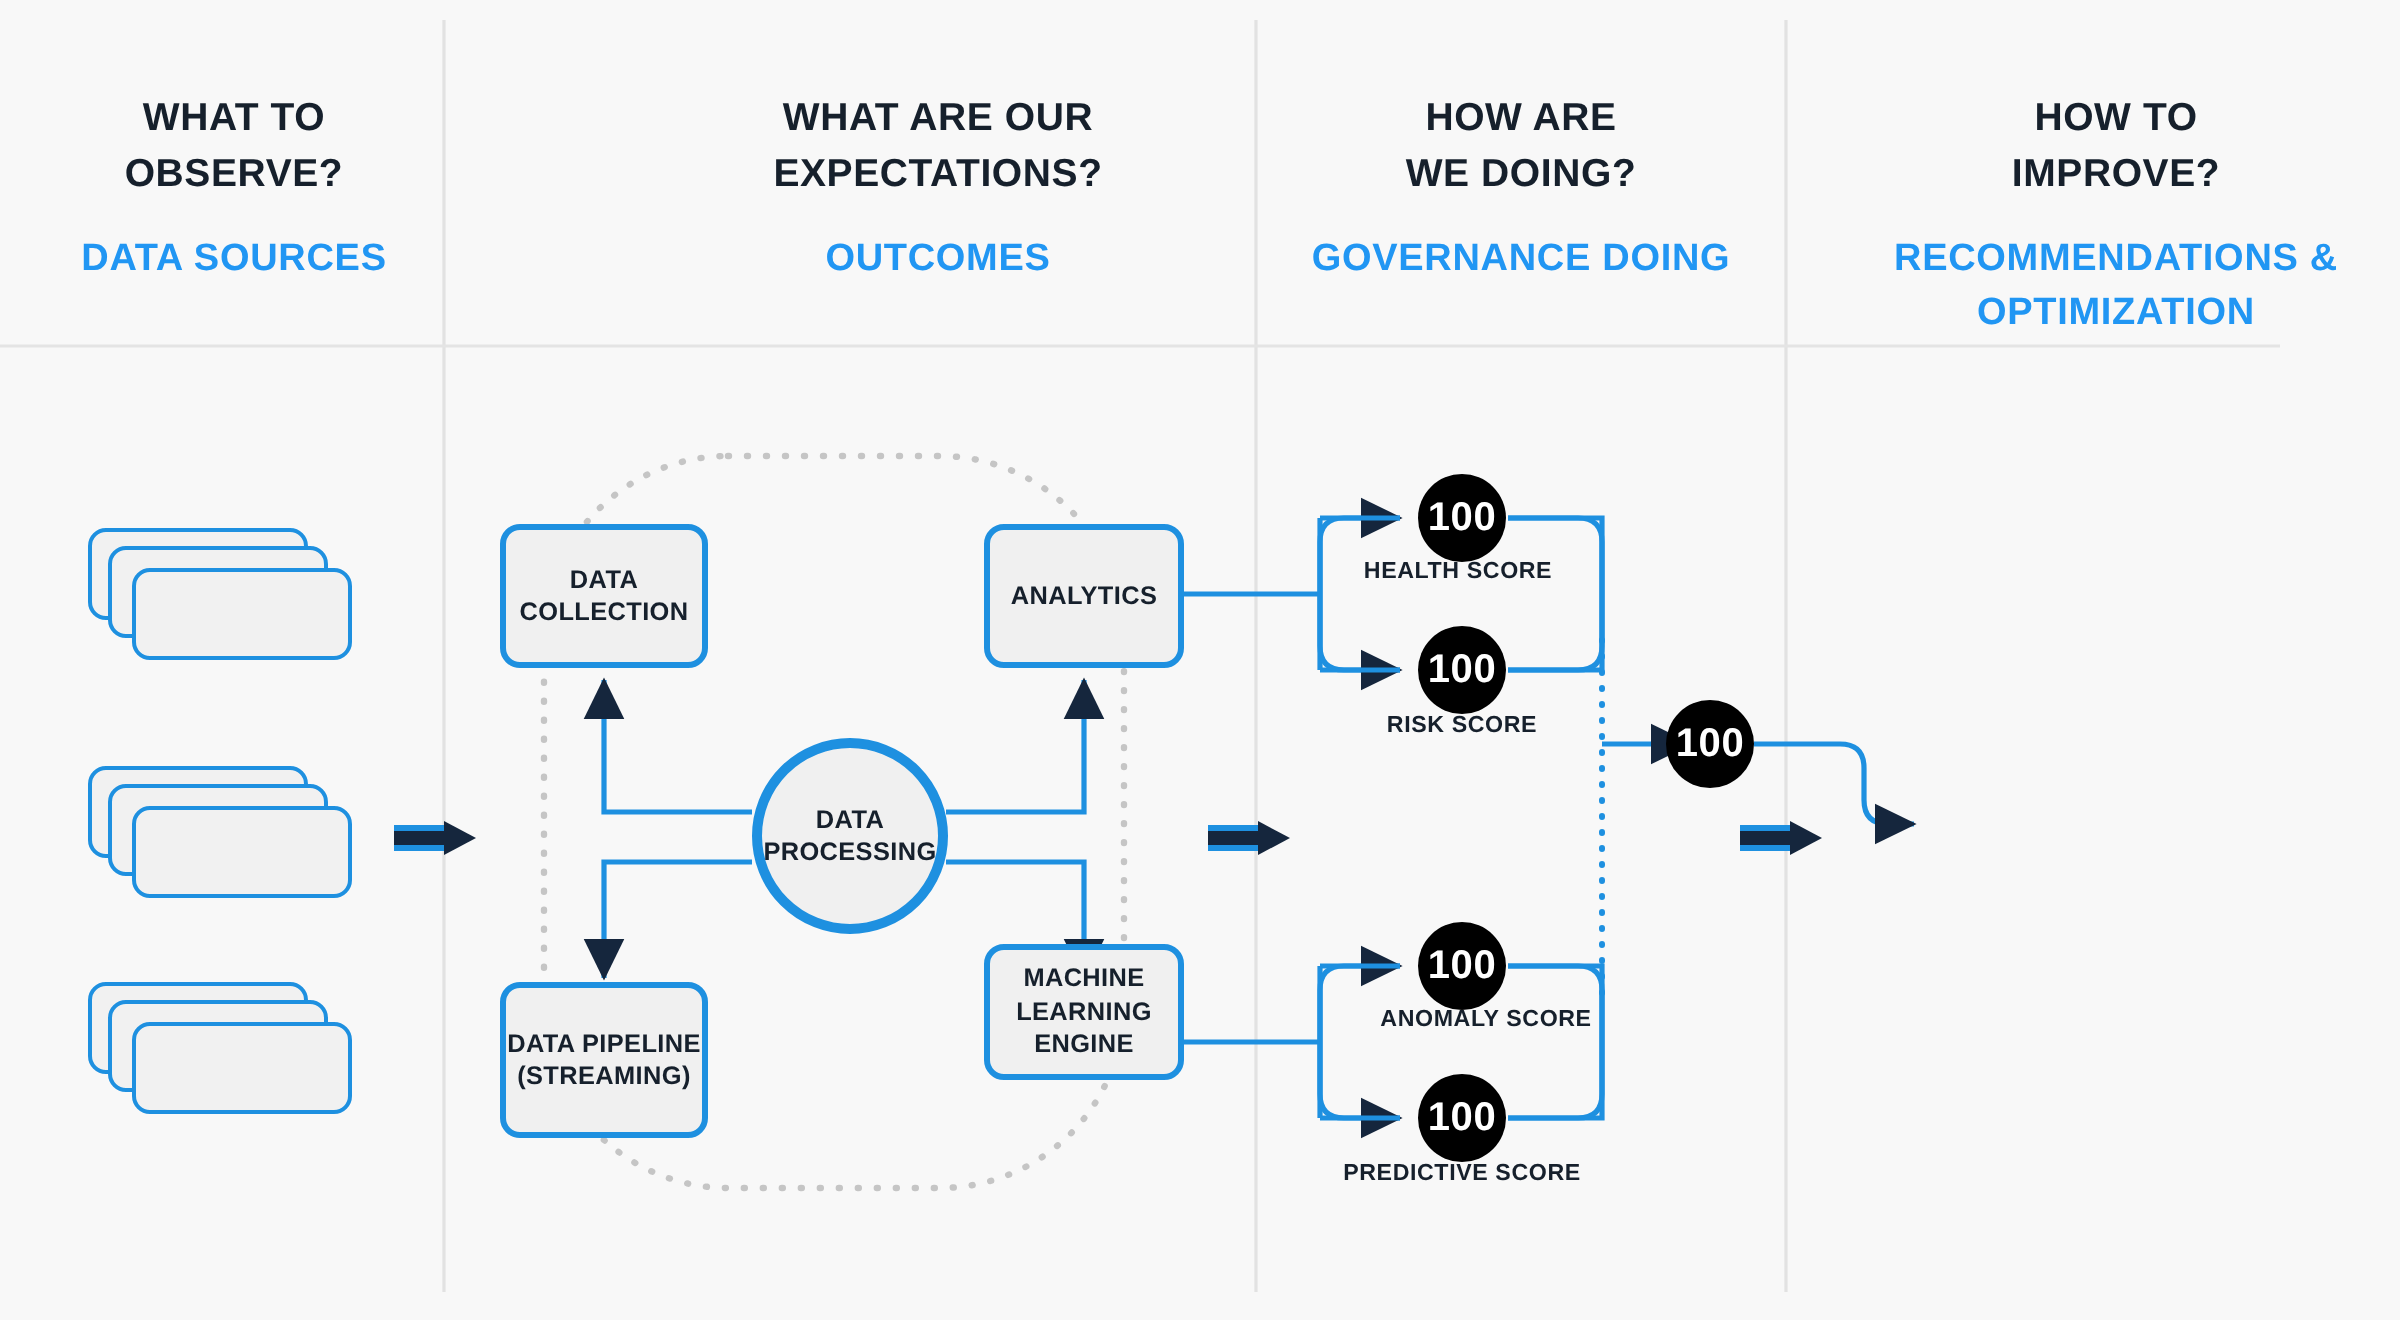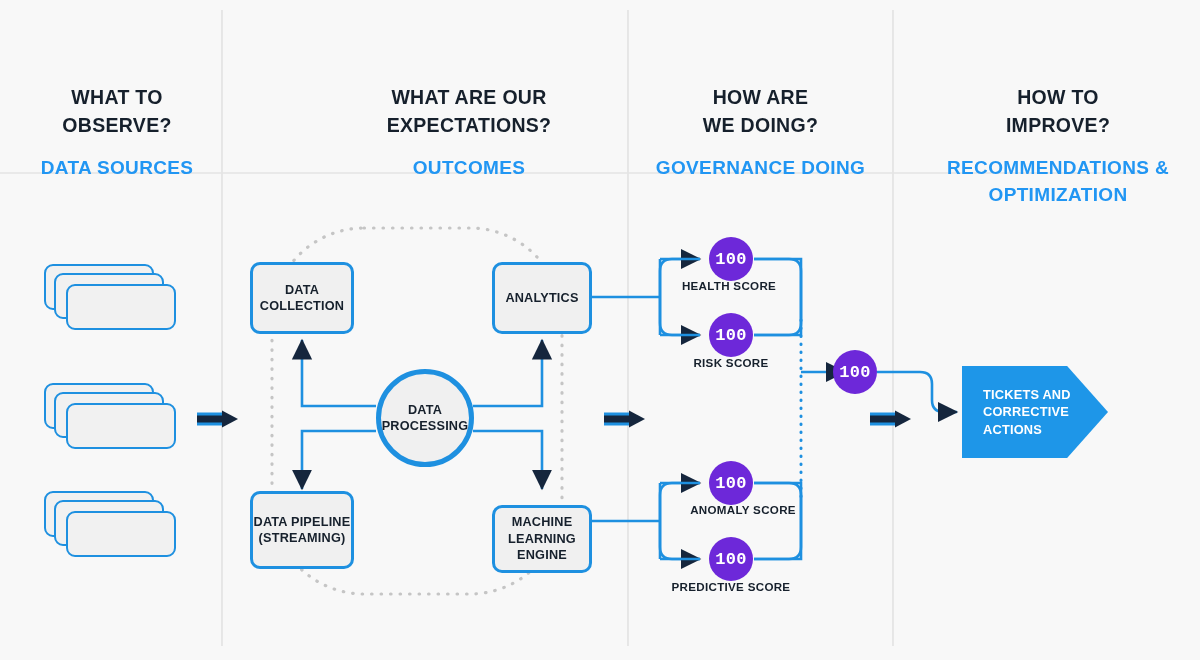--- a/index.html
+++ b/index.html
@@ -23,21 +23,20 @@
     inset: 0;
     width: 1200px;
     height: 660px;
     pointer-events: none;
   }
 
   
   .col-header {
     position: absolute;
     text-align: center;
-    margin-top: 38px;
   }
   .col-title {
     font-size: 19.5px;
     font-weight: bold;
     color: #16202c;
     letter-spacing: 0.3px;
     line-height: 1.42;
     white-space: pre-line;
   }
   .col-sub {
@@ -107,29 +106,28 @@
     white-space: pre-line;
   }
 
   
   .score-node { position: absolute; }
   .score-circle {
     position: absolute;
     width: 44px;
     height: 44px;
     border-radius: 50%;
-    background: #6d28d9;
+    background: #000000;
     color: #ffffff;
     display: flex;
     align-items: center;
     justify-content: center;
-    font-size: 17px;
+    font-size: 20px;
     font-weight: bold;
     letter-spacing: 0.3px;
-    font-family: Liberation Mono, monospace;
   }
   .score-label {
     position: absolute;
     font-size: 11.6px;
     font-weight: bold;
     color: #16202c;
     letter-spacing: 0.3px;
     white-space: nowrap;
     text-align: center;
   }
@@ -283,21 +281,21 @@
 COLLECTION</div>
 
   <div class="pbox" style="left:492px; top:262px; width:100px; height:72px;">ANALYTICS</div>
 
   <div class="pcircle" style="left:376px; top:369px;">DATA
 PROCESSING</div>
 
   <div class="pbox" style="left:250px; top:491px; width:104px; height:78px;">DATA PIPELINE
 (STREAMING)</div>
 
-  <div class="pbox" style="left:492px; top:505px; width:100px; height:68px;">MACHINE
+  <div class="pbox" style="left:492px; top:472px; width:100px; height:68px;">MACHINE
 LEARNING
 ENGINE</div>
 
   <div class="score-node" style="left:0; top:0;">
     <div class="score-circle" style="left:709px; top:237px;">100</div>
     <div class="score-label" style="left:661px; top:279px; width:136px;">HEALTH SCORE</div>
   </div>
 
   <div class="score-node" style="left:0; top:0;">
     <div class="score-circle" style="left:709px; top:313px;">100</div>
@@ -309,17 +307,14 @@
     <div class="score-label" style="left:661px; top:503px; width:140px;padding-left:12px;">ANOMALY SCORE</div>
   </div>
 
   <div class="score-node" style="left:0; top:0;">
     <div class="score-circle" style="left:709px; top:537px;">100</div>
     <div class="score-label" style="left:661px; top:580px; width:140px;">PREDICTIVE SCORE</div>
   </div>
 
   <div class="score-circle" style="left:833px; top:350px;">100</div>
 
-  <div class="banner">TICKETS AND
-CORRECTIVE
-ACTIONS</div>
 
 </div>
 
 </body></html>

